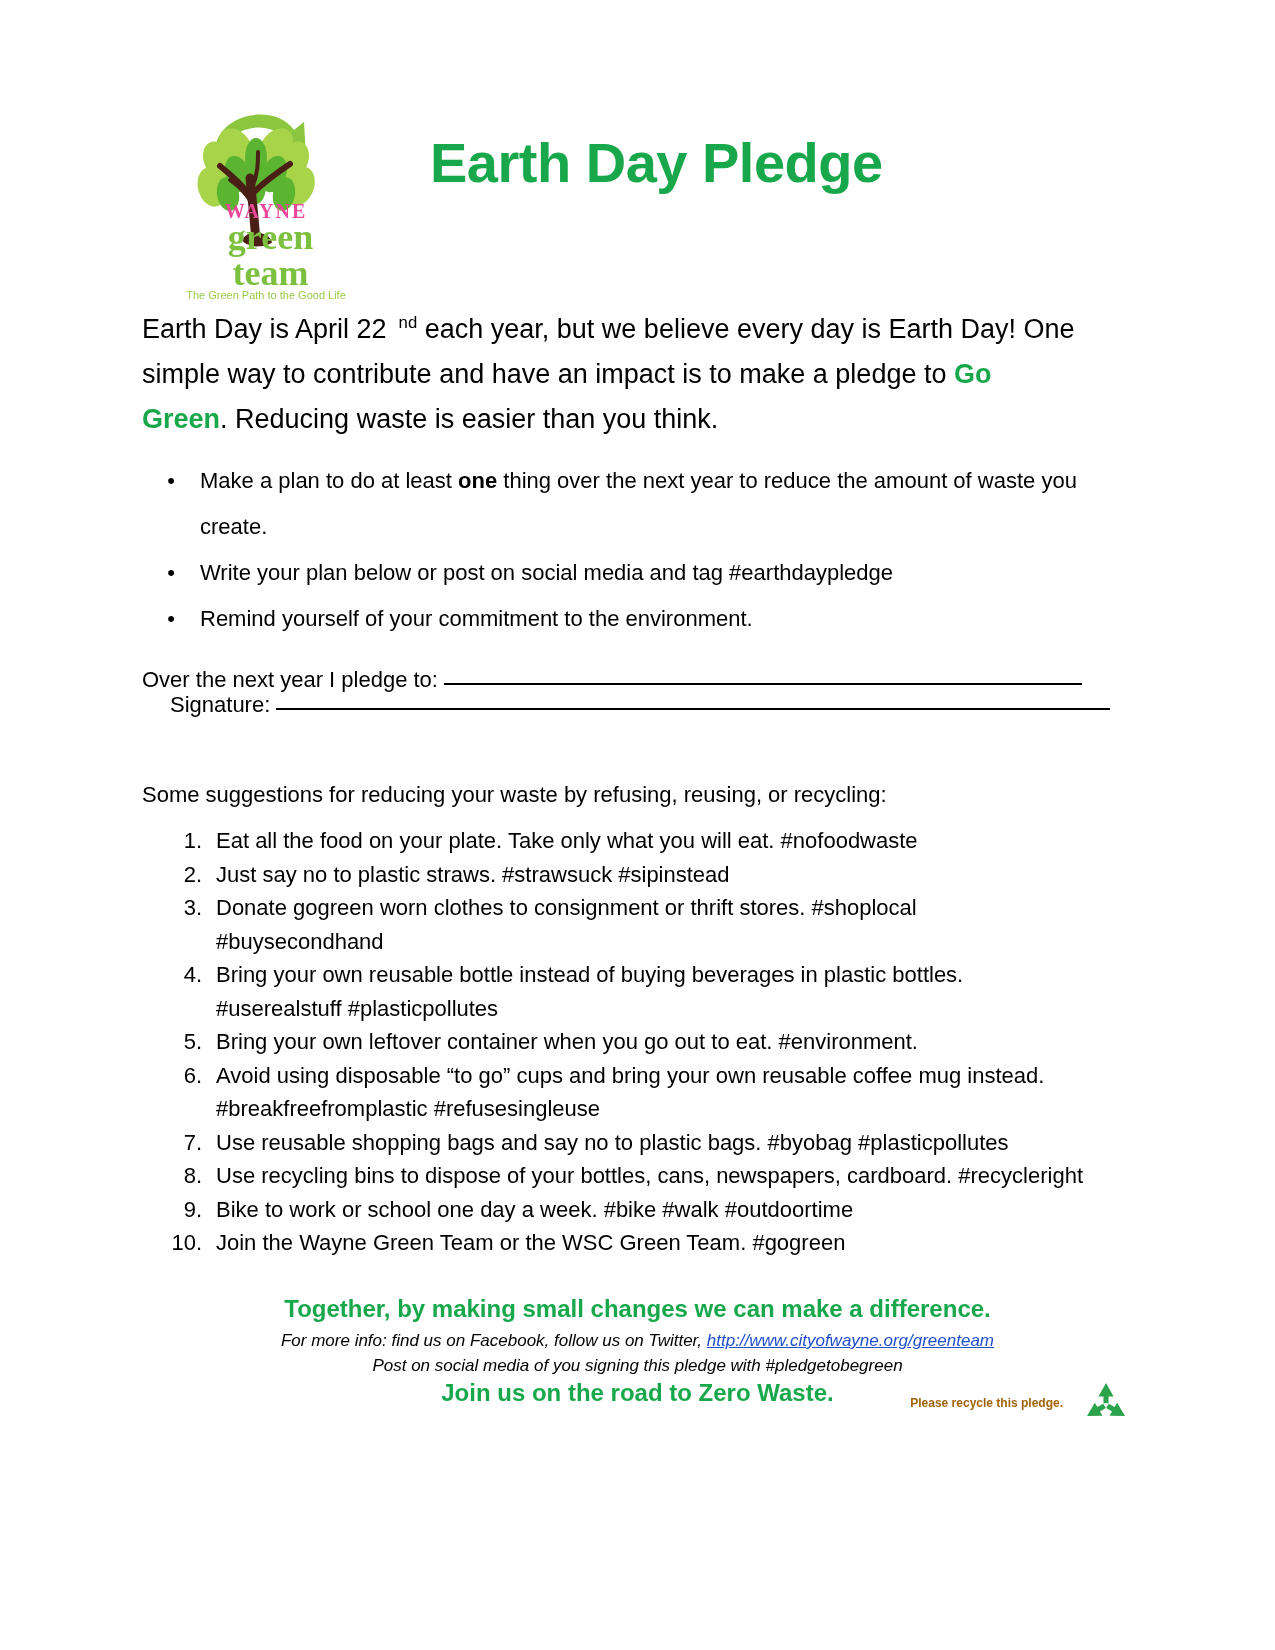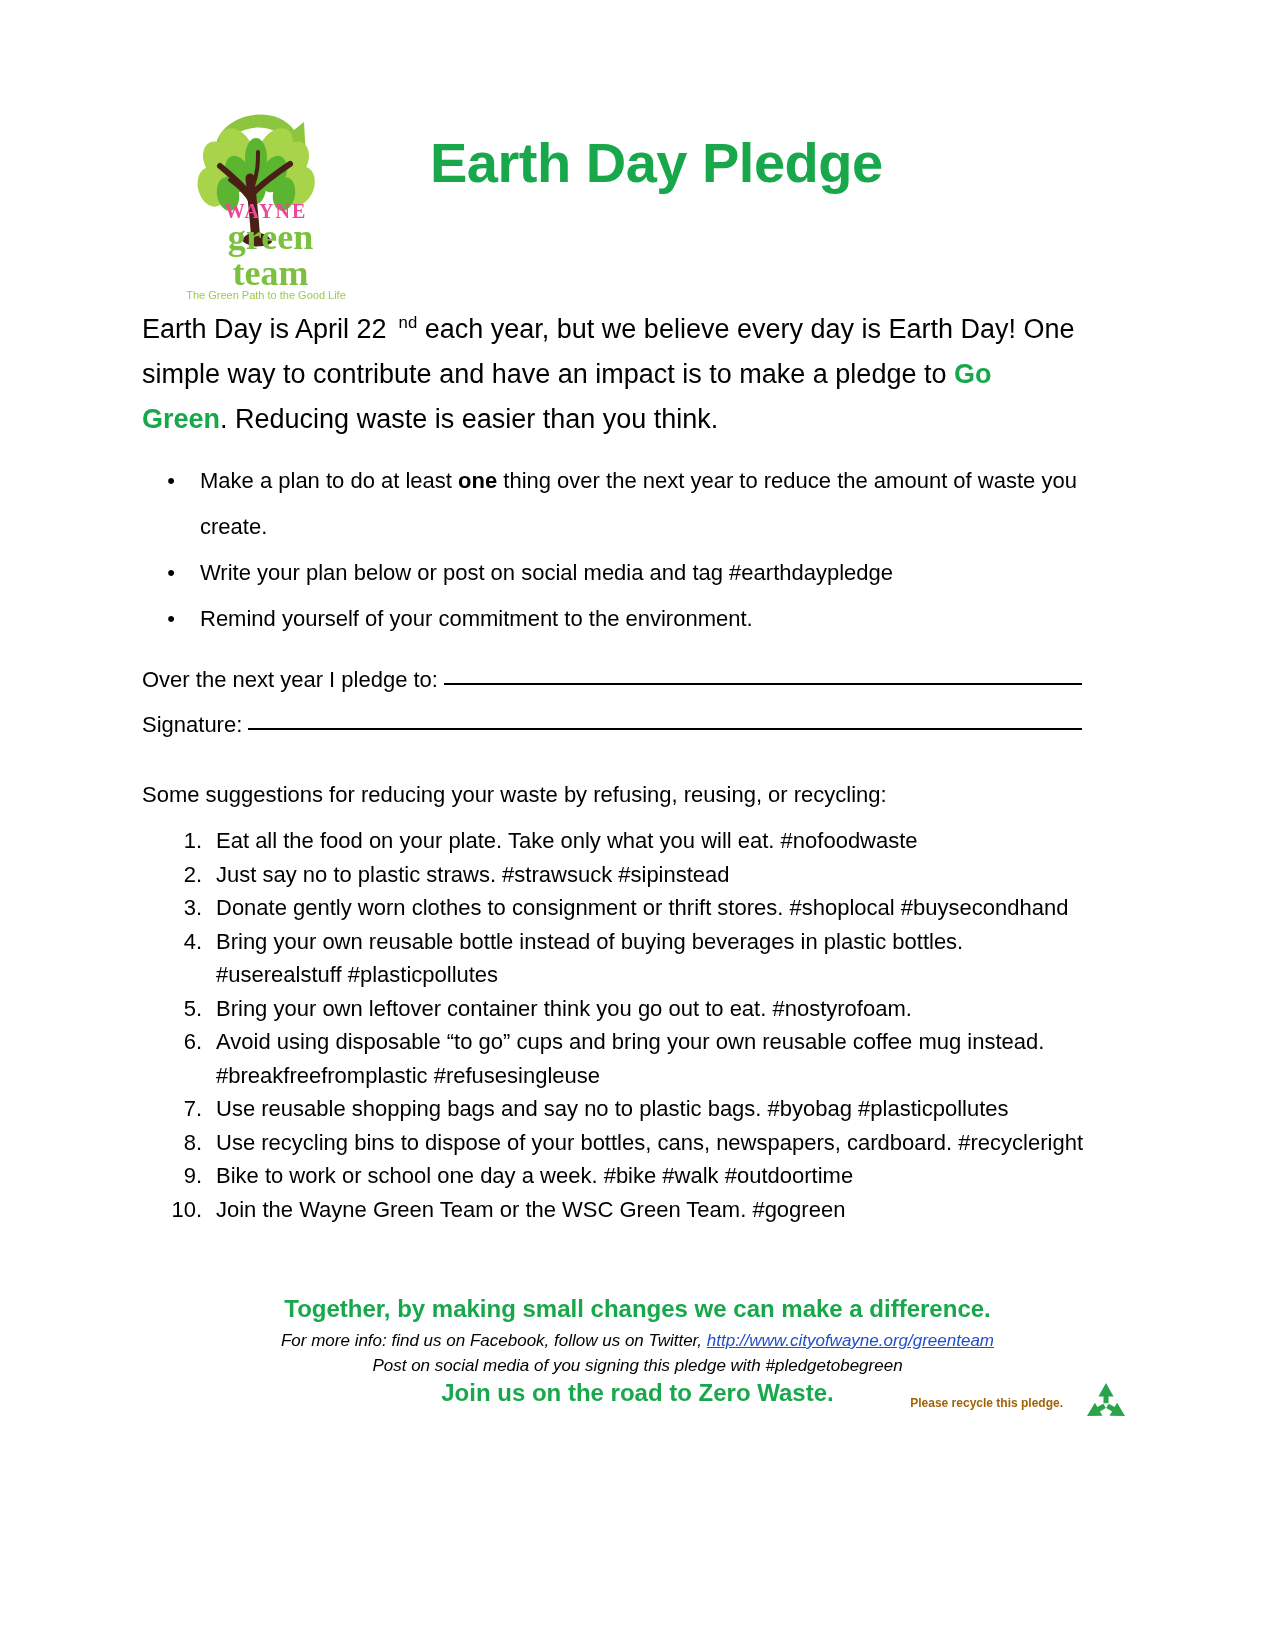--- a/index.html
+++ b/index.html
@@ -107,21 +107,21 @@
   .fill-label { flex: 0 0 auto; }
   .fill-rule {
     flex: 1 1 auto;
     border-bottom: 2px solid #000;
     height: 20px;
     margin-left: 6px;
     position: relative;
     top: -2px;
   }
   #pledge-line { top: 665px; text-align: right; }
-  #signature-line { top: 710px; }
+  #signature-line { top: 690px; margin-left: 28px; }
 
   .suggest-intro {
     position: absolute;
     left: 142px;
     top: 782px;
     font-size: 22px;
     width: 940px;
   }
 
   .numlist {
@@ -279,29 +279,29 @@
     <div class="num-row">
       <span class="num-mark">1.</span>
       <span class="num-text">Eat all the food on your plate.  Take only what you will eat.  #nofoodwaste</span>
     </div>
     <div class="num-row">
       <span class="num-mark">2.</span>
       <span class="num-text">Just say no to plastic straws.  #strawsuck #sipinstead</span>
     </div>
     <div class="num-row">
       <span class="num-mark">3.</span>
-      <span class="num-text">Donate gently worn clothes to consignment or thrift stores. #shoplocal #buysecondhand</span>
+      <span class="num-text">Donate gogreen worn clothes to consignment or thrift stores. #shoplocal #buysecondhand</span>
     </div>
     <div class="num-row">
       <span class="num-mark">4.</span>
       <span class="num-text">Bring your own reusable bottle instead of buying beverages in plastic bottles. #userealstuff #plasticpollutes</span>
     </div>
     <div class="num-row">
       <span class="num-mark">5.</span>
-      <span class="num-text">Bring your own leftover container think you go out to eat.  #nostyrofoam.</span>
+      <span class="num-text">Bring your own leftover container when you go out to eat.  #environment.</span>
     </div>
     <div class="num-row">
       <span class="num-mark">6.</span>
       <span class="num-text">Avoid using disposable “to go” cups and bring your own reusable coffee mug instead. #breakfreefromplastic #refusesingleuse</span>
     </div>
     <div class="num-row">
       <span class="num-mark">7.</span>
       <span class="num-text">Use reusable shopping bags and say no to plastic bags. #byobag #plasticpollutes</span>
     </div>
     <div class="num-row">

